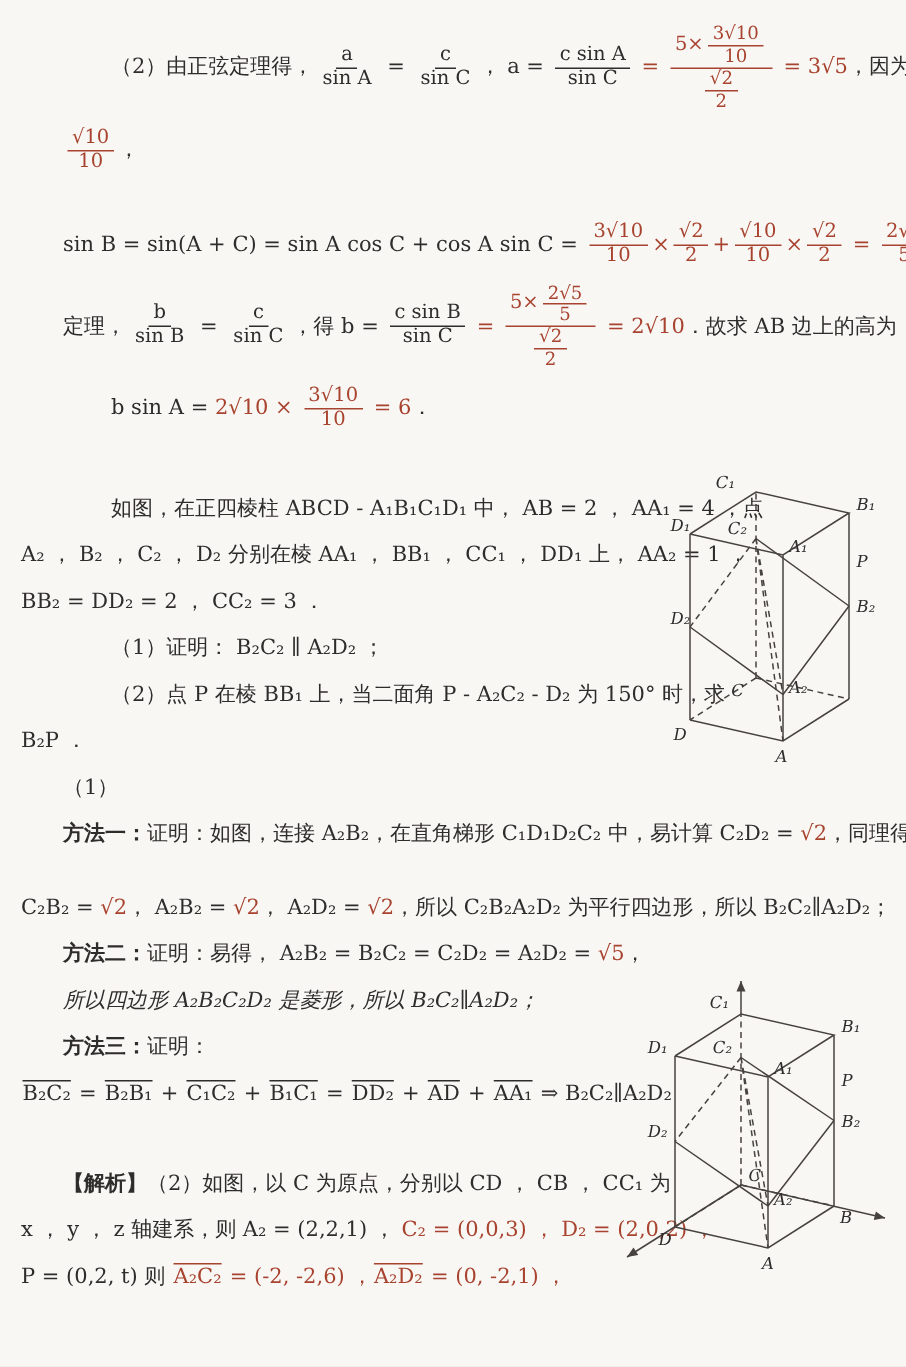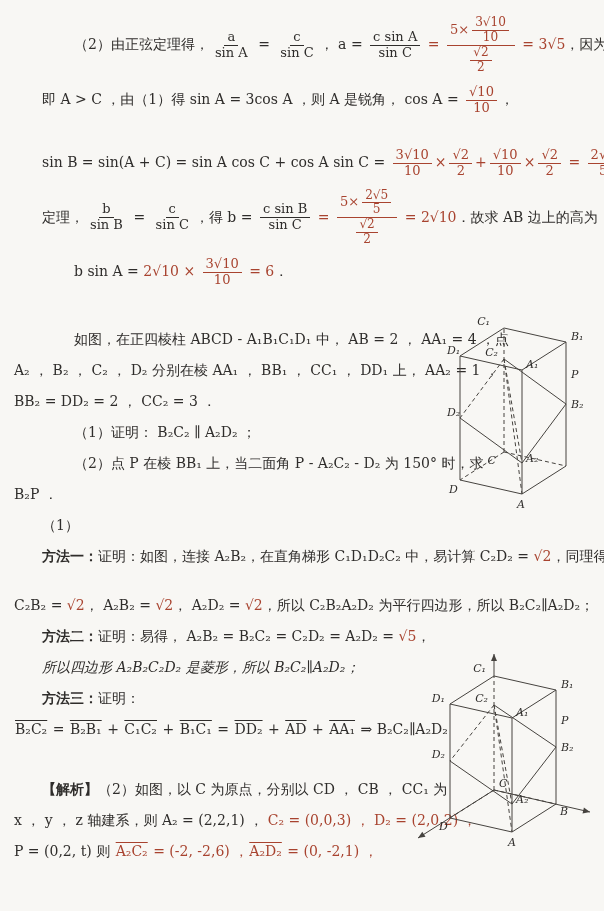--- a/index.html
+++ b/index.html
@@ -75,21 +75,21 @@
             <span class="frac">
               <span class="nu">
                 <span>√2</span>
               </span>
               <span class="de">
                 <span>2</span>
               </span>
             </span>
           </span>
         </span><span class="red"> = 3√5</span><span>，因为 sin A &gt; sin C，</span></div>
-      <div class="line" style="padding-left: 28px;"><span>即 A &gt; C ，由（1）得 sin A = 3cos A ，则 A 是锐角， cos A = </span><span class="frac red">
+      <div class="line" style="padding-left: 28px;"><span class="frac red">
           <span class="nu">
             <span>√10</span>
           </span>
           <span class="de">
             <span>10</span>
           </span>
         </span><span>，</span></div>
       <div class="line" style="padding-left: 28px; margin-top: 32px;"><span>sin B = sin(A + C) = sin A cos C + cos A sin C = </span><span class="frac red">
           <span class="nu">
             <span>3√10</span>

